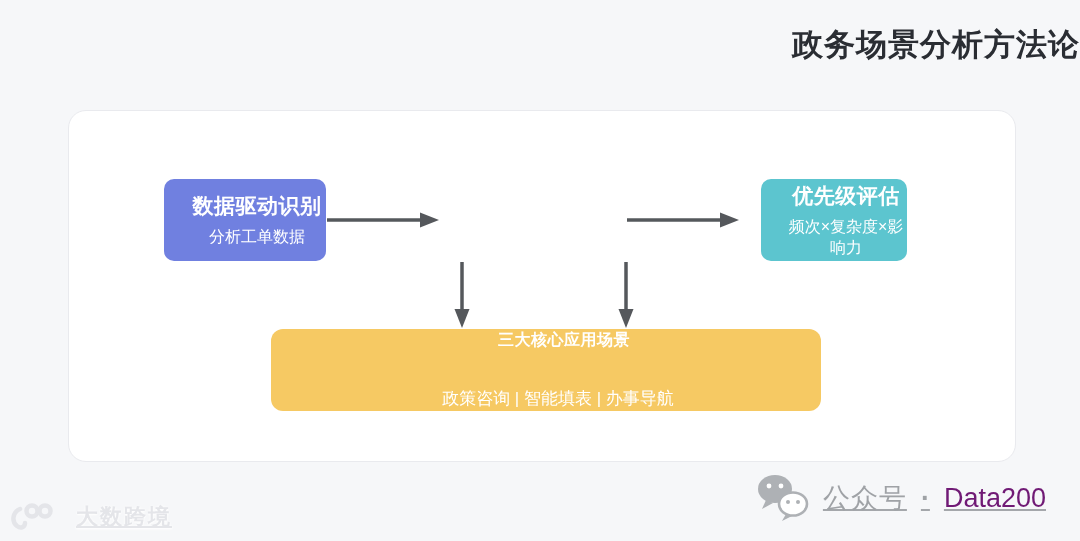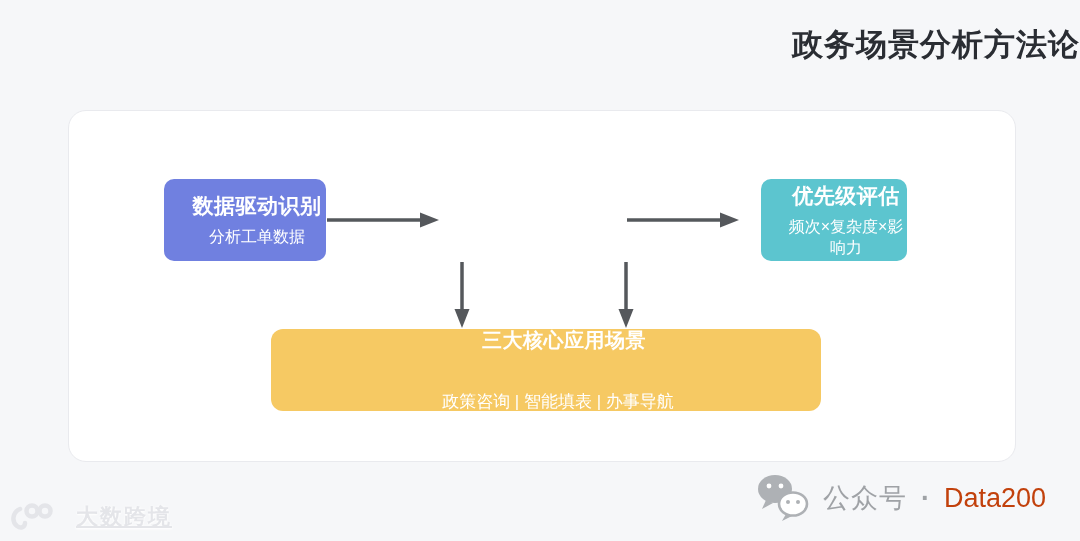--- a/index.html
+++ b/index.html
@@ -48,21 +48,21 @@
     text-align:center;
     border-radius:10px;
     padding-left:24px;
   }
   .box .box-title{font-weight:700;font-size:21px;letter-spacing:0.5px;}
   .box .box-sub{font-size:16px;}
   .step-1{left:95px;top:68px;width:162px;height:82px;}
   .step-2{left:394px;top:68px;width:163px;height:82px;}
   .step-3{left:692px;top:68px;width:146px;height:82px;}
   .result{left:202px;top:218px;width:550px;height:82px;border-radius:12px;}
-  .result .box-title{font-size:20px;margin-left:12px;}
+  .result .box-title{font-size:16px;margin-left:12px;}
   .result .box-sub{font-size:17px;margin-top:29px;}
   .arrows{
     position:absolute;
     left:0;top:0;width:948px;height:352px;
     pointer-events:none;
   }
   .arrow-line{stroke:var(--c-arrow);stroke-width:3.5;}
   .arrow-head{fill:var(--c-arrow);}
   .watermark{
     position:absolute;
@@ -80,24 +80,25 @@
   .wm-logo{flex:0 0 auto;}
   .account{
     position:absolute;
     right:34px;top:472px;
     height:52px;
     display:flex;
     align-items:center;
     gap:12px;
     font-size:27px;
     color:var(--c-footer-gray);
+    text-decoration:underline;
   }
   .wx-label{color:#9fa2a6;letter-spacing:1px;}
   .wx-sep{color:#9fa2a6;font-weight:700;margin:0 2px;}
-  .wx-name{color:#c2410c;}
+  .wx-name{color:#701a75;}
 </style>
 </head>
 <body>
 
 <div class="title">政务场景分析方法论</div>
 
 <div class="card">
 
   <div class="box step-1" style="background-color: rgb(112, 128, 224);">
     <div class="box-title">数据驱动识别</div>

